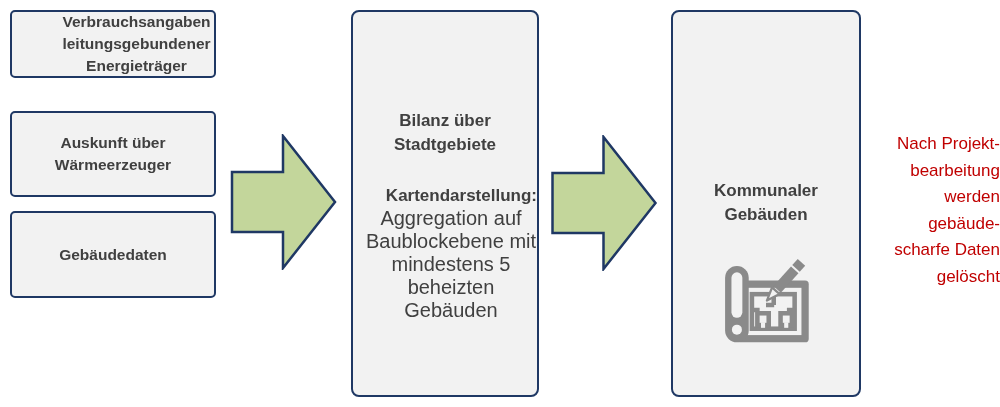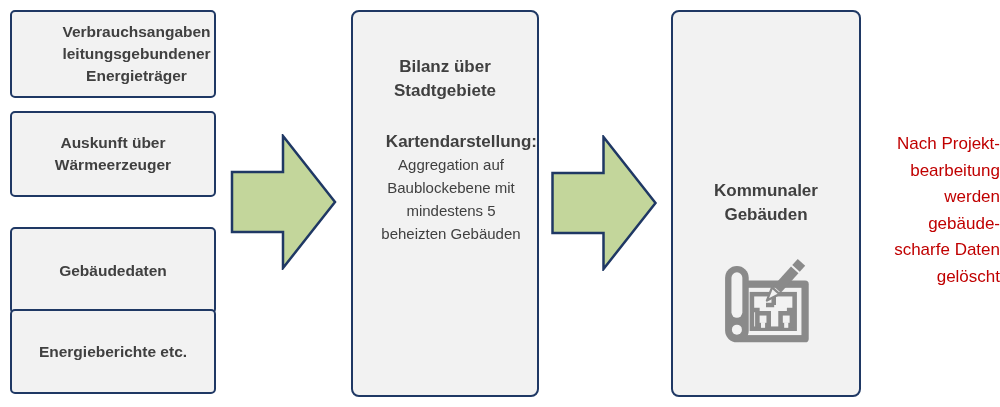--- a/index.html
+++ b/index.html
@@ -33,35 +33,35 @@
   }
   .big-box {
     border-radius: 8px;
     top: 10px;
     height: 387px;
     text-align: center;
   }
   .balance-box { left: 351px; width: 188px; }
   .heatplan-box { left: 671px; width: 190px; }
   .balance-title {
-    margin-top: 43px;
+    margin-top: 97px;
     font-weight: bold;
     font-size: 17px;
     line-height: 24px;
     white-space: pre-line;
   }
   .balance-subtitle {
     margin-top: 27px;
     font-weight: bold;
     font-size: 17px;
     line-height: 23px;
     text-align: right;
   }
   .balance-body {
-    font-size: 15px;
+    font-size: 20px;
     line-height: 23px;
     white-space: pre-line;
     margin-left: 12px;
   }
   .heatplan-title {
     margin-top: 167px;
     font-weight: bold;
     font-size: 17px;
     line-height: 24px;
     white-space: pre-line;
@@ -87,34 +87,31 @@
   .ic-g   { fill: currentColor; }
   .ic-bg  { fill: var(--box-fill, #f2f2f2); }
   .ic-stroke { stroke: currentColor; stroke-width: 5; fill: none; }
   .ic-tip { fill: var(--box-fill, #f2f2f2); stroke: currentColor; stroke-width: 2.5; stroke-linejoin: round; }
 </style>
 </head>
 <body>
 
 <div class="canvas">
 
-  <div class="box src-box" style="top:10px;height:88px;padding-left:47px;">
+  <div class="box src-box" style="top:10px;height:68px;padding-left:47px;">
     <span>Verbrauchsangaben
 leitungsgebundener
 Energieträger</span>
   </div>
   <div class="box src-box" style="top:111px;height:86px;">
     <span>Auskunft über
 Wärmeerzeuger</span>
   </div>
-  <div class="box src-box" style="top:227px;height:87px;">
+  <div class="box src-box" style="top:211px;height:87px;">
     <span>Gebäudedaten</span>
-  </div>
-  <div class="box src-box" style="top:309px;height:85px;">
-    <span>Energieberichte etc.</span>
   </div>
 
   <svg class="flow-arrow" style="left:230px;top:134px;" width="107" height="136" viewBox="0 0 107 136">
     <polygon points="2,38 53,38 53,2 105,68 53,134 53,98 2,98"></polygon>
   </svg>
 
 
   <div class="box big-box balance-box">
     <div class="balance-title">Bilanz über
 Stadtgebiete</div>

